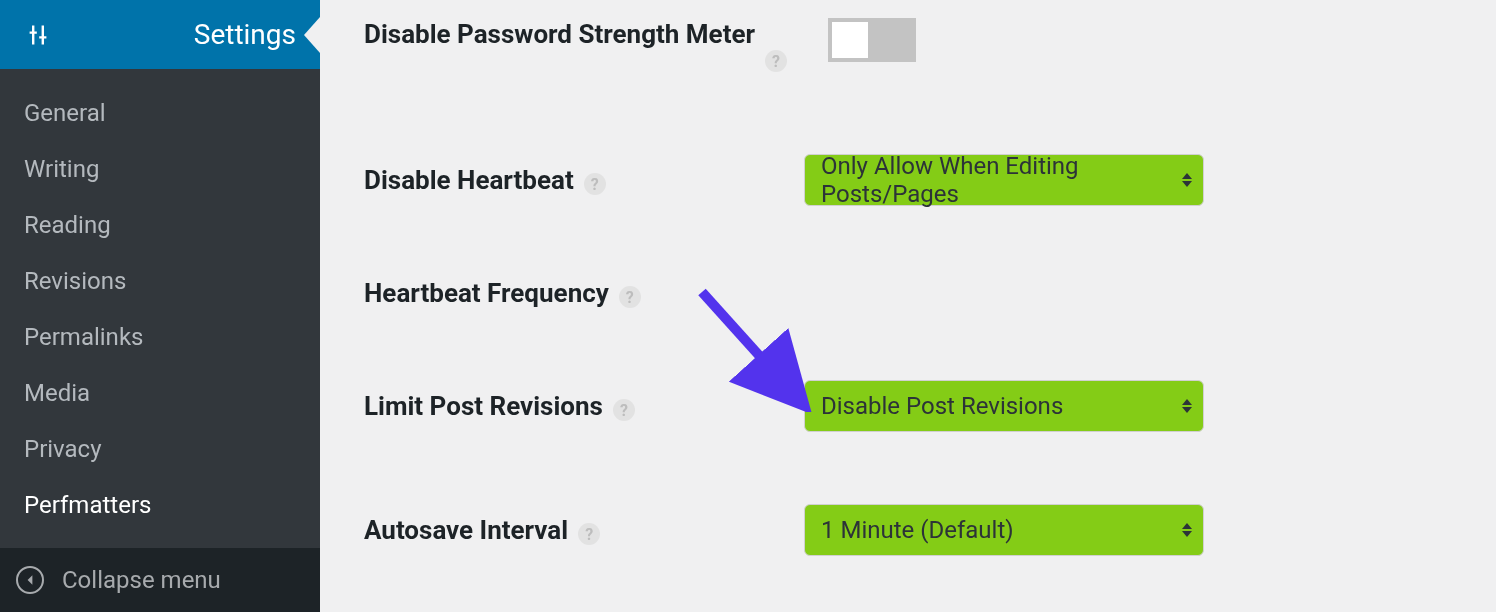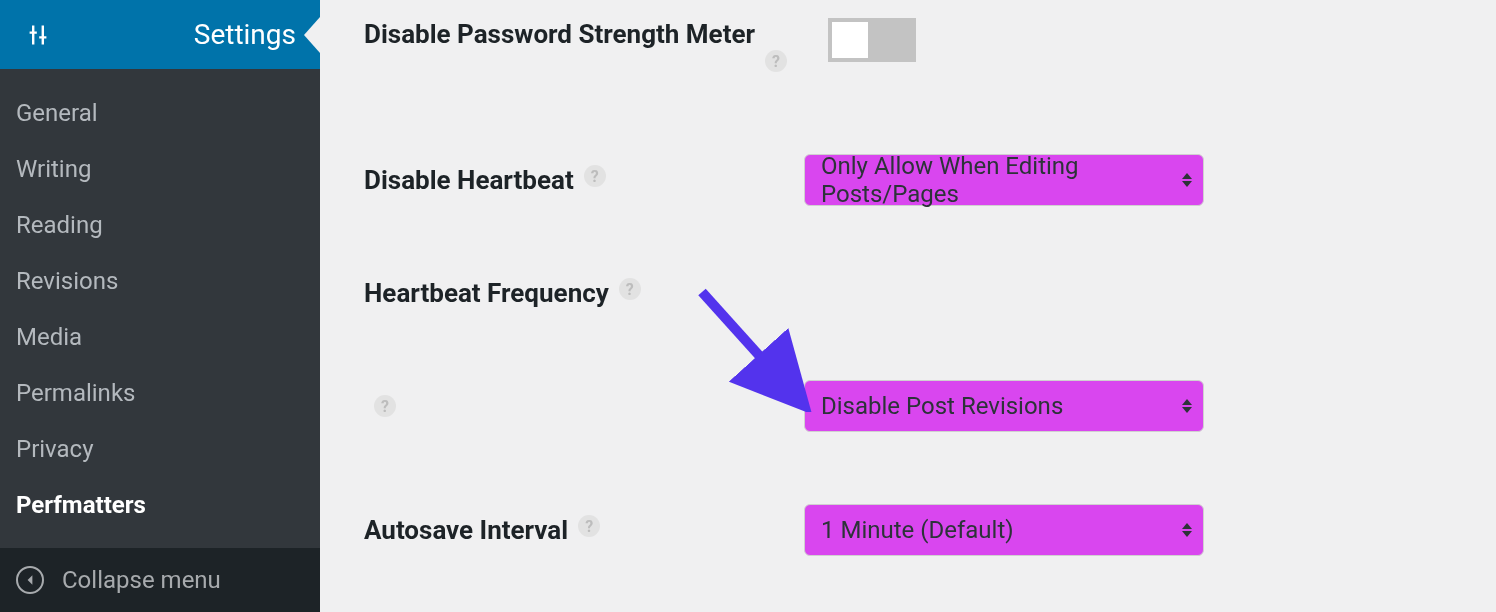--- a/index.html
+++ b/index.html
@@ -53,27 +53,27 @@
       width: 28px; height: 28px; margin-right: 18px;
       display: inline-flex; align-items: center; justify-content: center;
     }
     .submenu {
       background: #32373c;
       flex: 1;
       padding-top: 16px;
     }
     .submenu-item {
       color: #b4b9be;
-      padding: 14px 16px;
+      padding: 14px 24px;
       font-size: 24px;
       cursor: pointer;
     }
     .submenu-item.active {
       color: #fff;
-      font-weight: 700;
+      font-weight: 400;
     }
     .collapse {
       background: #1d2327;
       color: #a7aaad;
       padding: 18px 16px;
       font-size: 24px;
       display: flex;
       align-items: center;
       cursor: pointer;
     }
@@ -91,21 +91,21 @@
       align-items: center;
       margin-bottom: 72px;
     }
     .row.first { align-items: flex-start; margin-bottom: 82px; gap: 24px; }
     .label {
       width: 440px;
       font-size: 26px;
       font-weight: 700;
       color: #1d2327;
       display: flex;
-      align-items: flex-start;
+      align-items: flex-end;
       flex-shrink: 0;
     }
     .label.multi { flex-direction: row; align-items: flex-start; }
     .label-text { line-height: 1.3; }
     .help {
       width: 22px; height: 22px;
       background: #e2e2e2;
       color: #bdbdbd;
       border-radius: 50%;
       font-size: 16px;
@@ -124,21 +124,21 @@
       cursor: pointer;
     }
     .toggle-knob {
       position: absolute; left: 4px; top: 4px;
       width: 36px; height: 36px; background: #fff;
     }
     .select {
       width: 400px; height: 52px;
       border: 1px solid #d0d0d0;
       border-radius: 6px;
-      background: #d946ef;
+      background: #84cc16;
       font-size: 24px;
       padding: 0 40px 0 16px;
       color: #2c3338;
       appearance: none;
       position: relative;
       display: flex;
       align-items: center;
       cursor: pointer;
     }
     .select-wrap { position: relative; width: 400px; }
@@ -166,22 +166,22 @@
         </svg>
     </span>
     <span>Settings</span>
     <span class="sidebar-header-arrow"></span>
   </div>
   <div class="submenu">
     <div class="submenu-item"><span>General</span></div>
     <div class="submenu-item"><span>Writing</span></div>
     <div class="submenu-item"><span>Reading</span></div>
     <div class="submenu-item"><span>Revisions</span></div>
+    <div class="submenu-item"><span>Permalinks</span></div>
     <div class="submenu-item"><span>Media</span></div>
-    <div class="submenu-item"><span>Permalinks</span></div>
     <div class="submenu-item"><span>Privacy</span></div>
     <div class="submenu-item active"><span>Perfmatters</span></div>
   </div>
   <div class="collapse">
     <span class="icon">
       <svg viewBox="0 0 10 10" width="12" height="12" fill="#a7aaad">
           <path d="M7 1 3 5l4 4V1z"></path>
         </svg>
     </span>
     <span>Collapse menu</span>
@@ -222,20 +222,21 @@
 
   <div class="row">
     <div class="label">
       <span>Heartbeat Frequency</span>
       <span class="help">?</span>
     </div>
   </div>
 
   <div class="row">
     <div class="label">
+      <span>Limit Post Revisions</span>
       <span class="help">?</span>
     </div>
     <div class="select-wrap">
       <div class="select">
         <span>Disable Post Revisions</span>
       </div>
       <span class="select-arrows">
         <svg width="10" height="6">
             <path d="M0 6 5 0l5 6z" fill="#2c3338"></path>
           </svg>

